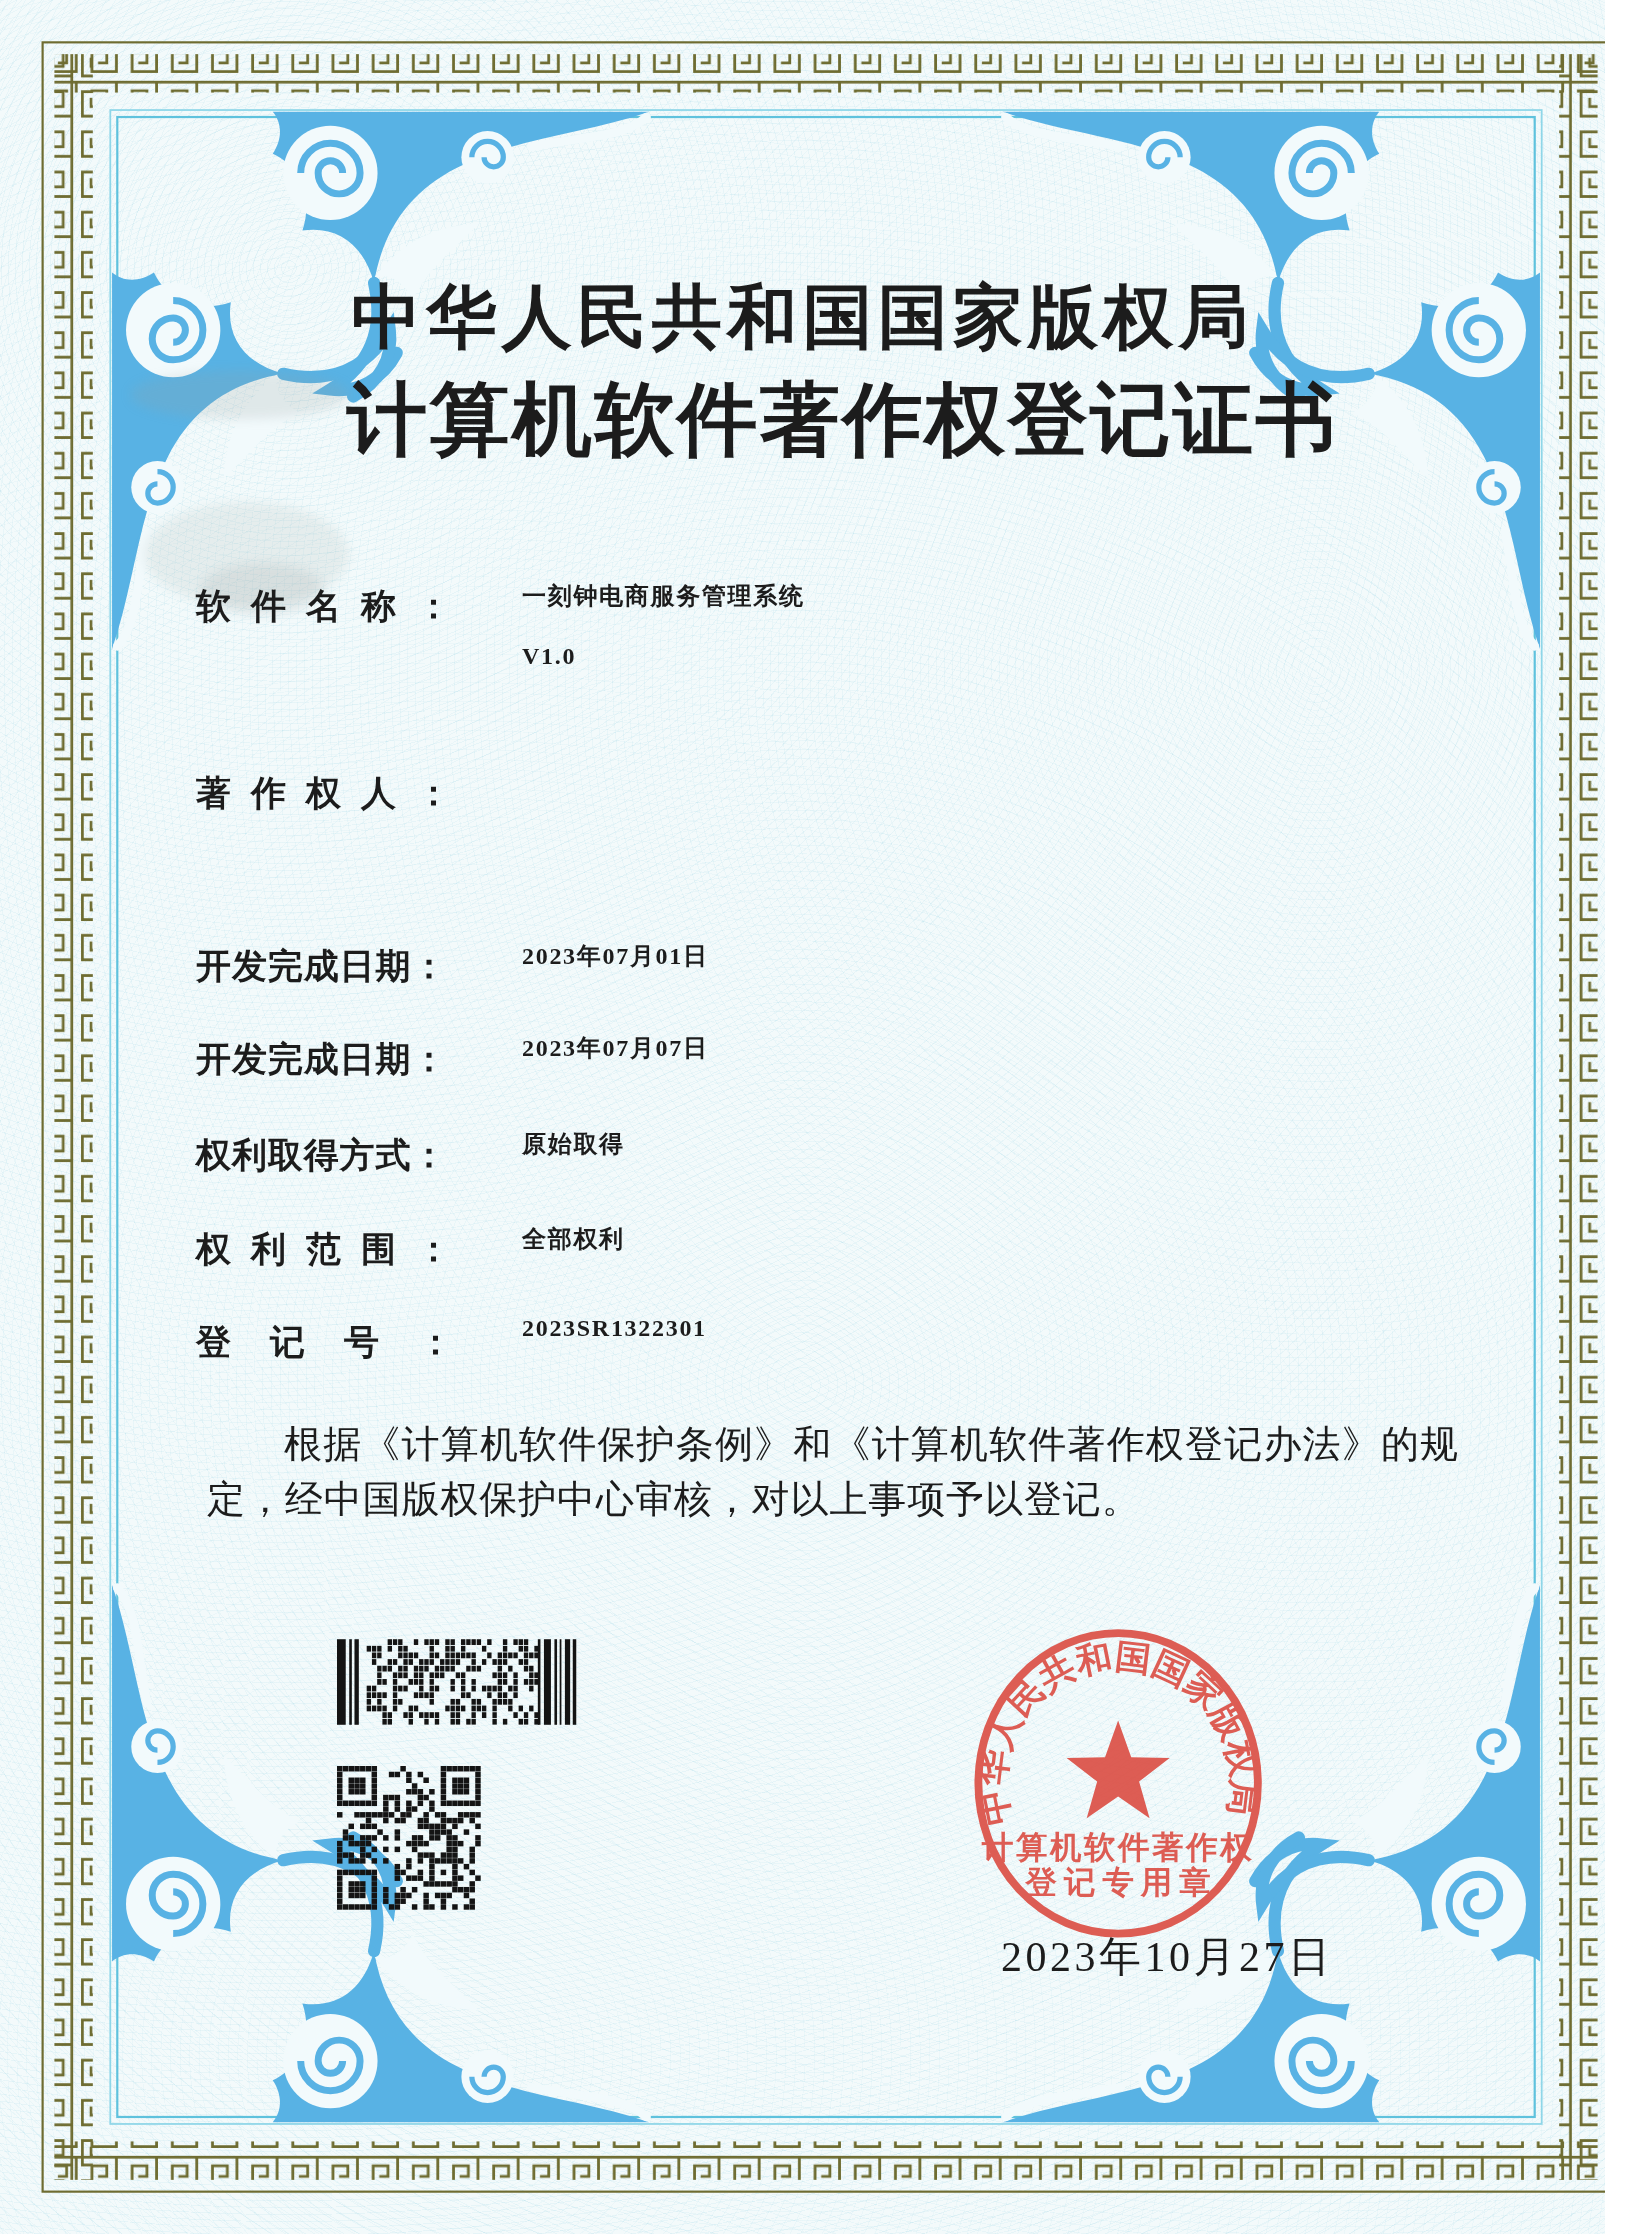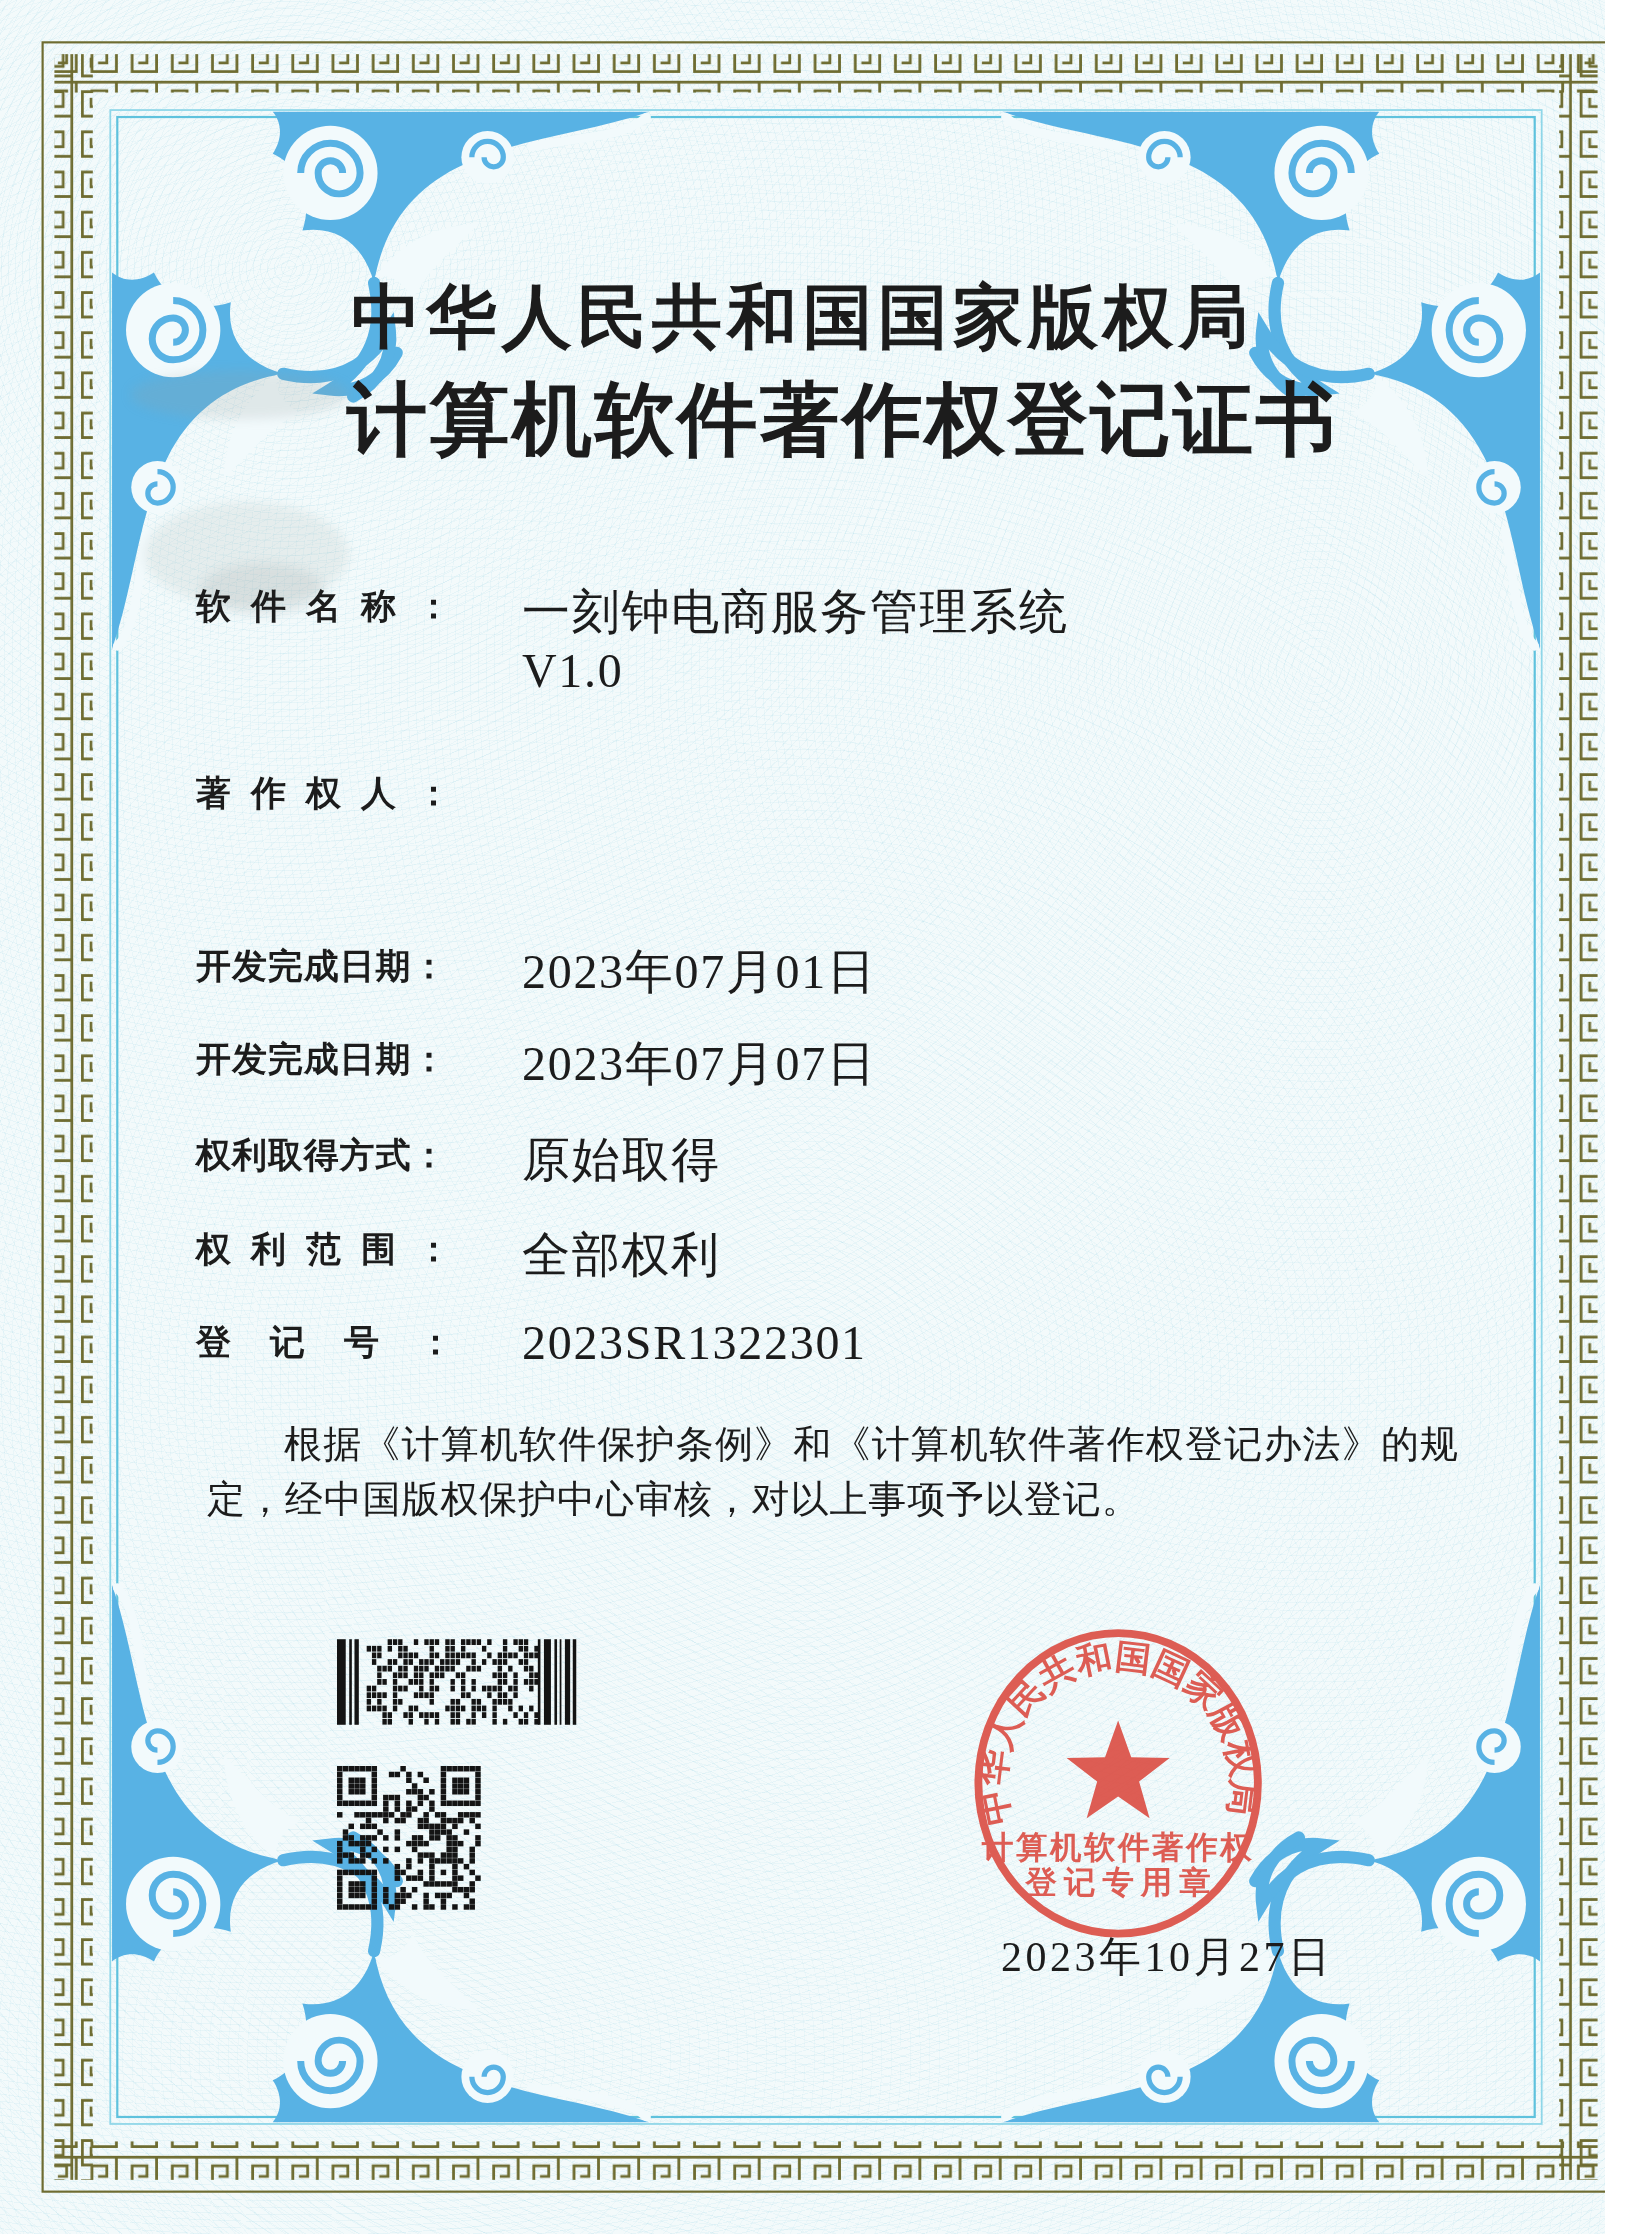--- a/index.html
+++ b/index.html
@@ -24,21 +24,21 @@
   }
   .cert-title{
     left:0;top:367px;width:100%;text-align:center;
     font-size:80px;font-weight:bold;letter-spacing:2.6px;margin-left:40px;
   }
   .certno{
     left:1013px;top:500px;font-size:32px;font-weight:bold;white-space:nowrap;
   }
   .certno .gap{display:inline-block;width:30px;}
   .field-label{left:196px;font-size:35px;font-weight:bold;white-space:nowrap;}
-  .field-value{left:522px;font-size:48px;font-weight:normal;white-space:nowrap;letter-spacing:1.7px;}
+  .field-value{left:522px;font-size:24px;font-weight:bold;white-space:nowrap;letter-spacing:1.7px;}
   .ls4{letter-spacing:20px;}
   .ls3{letter-spacing:39px;}
   .ls6{letter-spacing:0.9px;}
   .statement{
     left:207px;top:1417px;width:1252px;
     font-size:38px;font-weight:normal;line-height:55px;
     text-align:justify;text-indent:77px;letter-spacing:0.9px;
   }
   .issue-date{left:1001px;top:1929px;font-size:42px;font-weight:normal;letter-spacing:3.5px;}
   .smudge{position:absolute;z-index:1;border-radius:50%;filter:blur(5.2px);}

